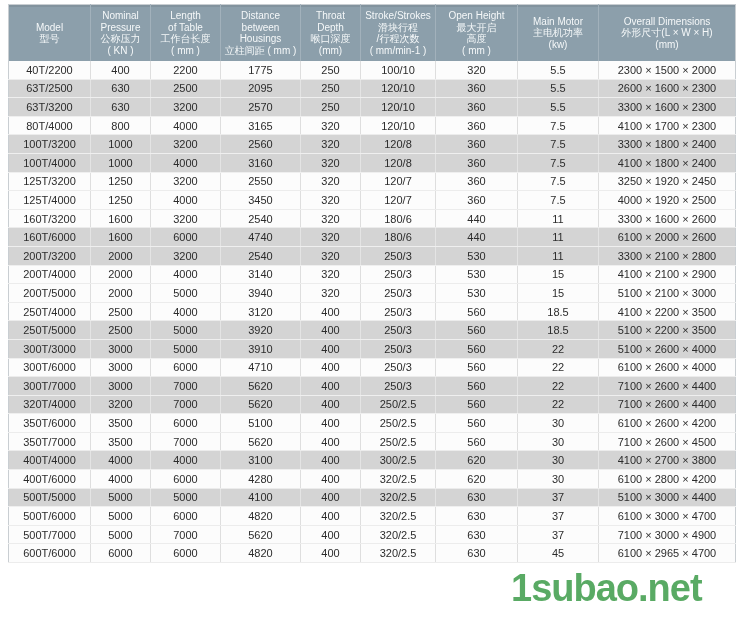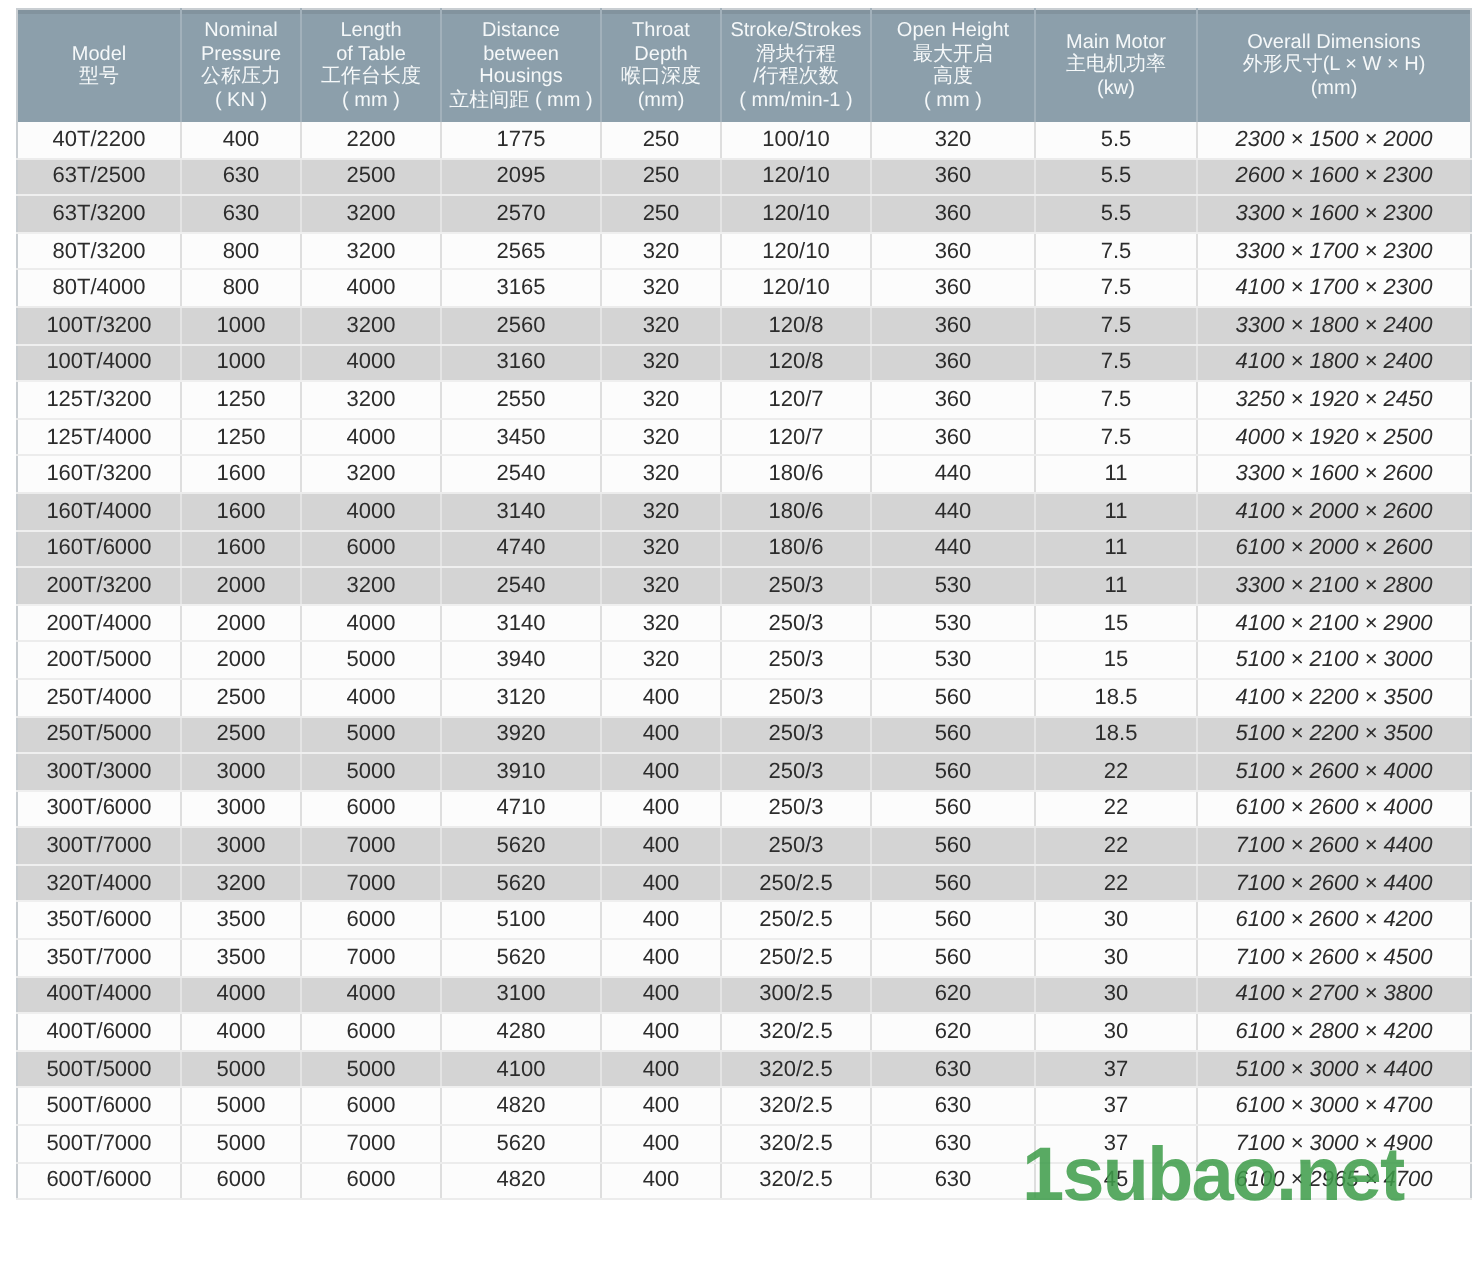--- a/index.html
+++ b/index.html
@@ -22,21 +22,21 @@
     height:54px;vertical-align:middle;text-align:center;padding:1px 0;
     border-right:1px solid #a2b1bb;
     box-shadow:inset 0 2px 0 rgba(0,0,0,0.07);
   }
   thead th:last-child{border-right:none;}
   tbody td{
     height:17.6px;padding:0 1px;text-align:center;vertical-align:middle;
     font-size:11px;color:#2c2c2c;white-space:nowrap;overflow:hidden;
     border-right:1px solid #dedede;border-bottom:1px solid #ececec;
   }
-  tbody td:last-child{border-right:none;font-style:italic;}
+  tbody td:last-child{border-right:none;}
   tr.plain td{background:var(--plain_row,#fcfcfc);}
   tr.shaded td{background:var(--shaded_row,#d4d4d4);border-right-color:#e4e4e4;border-bottom-color:#efefef;}
   .watermark{
     position:absolute;left:511px;top:567px;z-index:5;
     font-size:38px;font-weight:bold;letter-spacing:-1px;
     color:var(--watermark,#3d9c49);opacity:0.85;
     font-family:Liberation Sans, sans-serif;
     pointer-events:none;
   }
 </style>
@@ -138,31 +138,20 @@
           <td>630</td>
           <td>3200</td>
           <td>2570</td>
           <td>250</td>
           <td>120/10</td>
           <td>360</td>
           <td>5.5</td>
           <td>3300 × 1600 × 2300</td>
         </tr>
         <tr class="plain">
-          <td>80T/3200</td>
-          <td>800</td>
-          <td>3200</td>
-          <td>2565</td>
-          <td>320</td>
-          <td>120/10</td>
-          <td>360</td>
-          <td>7.5</td>
-          <td>3300 × 1700 × 2300</td>
-        </tr>
-        <tr class="plain">
           <td>80T/4000</td>
           <td>800</td>
           <td>4000</td>
           <td>3165</td>
           <td>320</td>
           <td>120/10</td>
           <td>360</td>
           <td>7.5</td>
           <td>4100 × 1700 × 2300</td>
         </tr>
@@ -213,31 +202,20 @@
         <tr class="plain">
           <td>160T/3200</td>
           <td>1600</td>
           <td>3200</td>
           <td>2540</td>
           <td>320</td>
           <td>180/6</td>
           <td>440</td>
           <td>11</td>
           <td>3300 × 1600 × 2600</td>
-        </tr>
-        <tr class="shaded">
-          <td>160T/4000</td>
-          <td>1600</td>
-          <td>4000</td>
-          <td>3140</td>
-          <td>320</td>
-          <td>180/6</td>
-          <td>440</td>
-          <td>11</td>
-          <td>4100 × 2000 × 2600</td>
         </tr>
         <tr class="shaded">
           <td>160T/6000</td>
           <td>1600</td>
           <td>6000</td>
           <td>4740</td>
           <td>320</td>
           <td>180/6</td>
           <td>440</td>
           <td>11</td>

